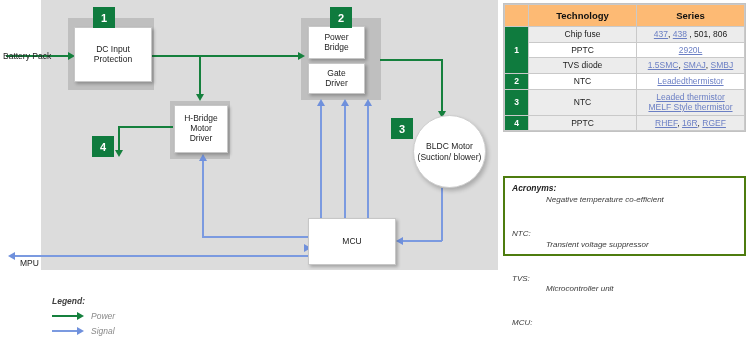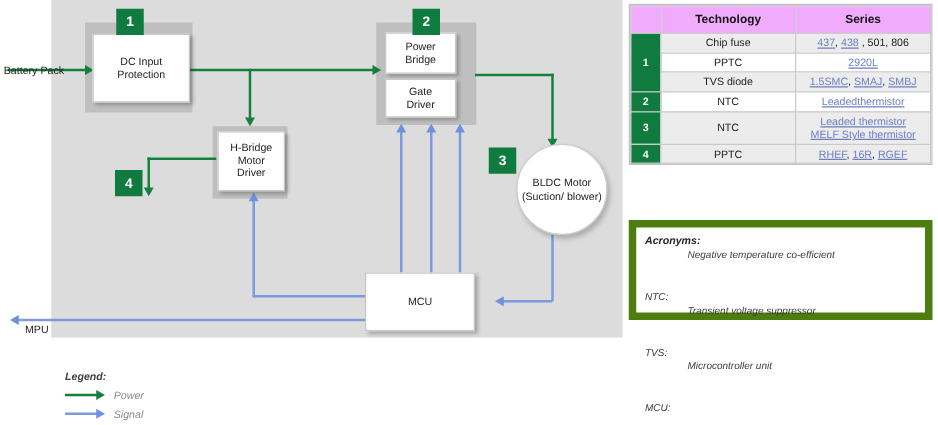--- a/index.html
+++ b/index.html
@@ -126,21 +126,21 @@
   }
   table.tech th, table.tech td {
     border: 1px solid #c9c9c9;
     font-size: 8.5px;
     text-align: center;
     vertical-align: middle;
     padding: 2px 1px;
     line-height: 1.25;
   }
   table.tech th {
-    background: #f0abfc;
+    background: #fdba74;
     font-weight: bold;
     font-size: 9.5px;
     color: #111;
     height: 17px;
   }
   th.corner { background: #c9c9c9; width: 21px; }
   td.idx {
     background: #0f7b3e;
     color: #ffffff;
     font-weight: bold;
@@ -151,21 +151,21 @@
   td.series { color: #6b7fc4; }
   tr.shade td.tech-name, tr.shade td.series { background: #ececec; }
   .lnk { color: #6b7fc4; text-decoration: underline; }
   .plain { color: #1b1b1b; text-decoration: none; }
 
   
   .acronyms {
     position: absolute;
     left: 503px; top: 176px;
     width: 243px; height: 80px;
-    border: 6px solid #4d7c0f;
+    border: 2px solid #4d7c0f;
     background: #ffffff;
     box-sizing: border-box;
     padding: 5px 7px;
   }
   .acr-title {
     font-size: 8.5px; font-weight: bold; font-style: italic;
     color: #222; margin-bottom: 2px;
   }
   .acr-row { display: flex; font-size: 8px; font-style: italic; color: #3b3b3b; line-height: 1.32; }
   .acr-key { width: 34px; flex: none; margin-top: 34px; }
@@ -253,21 +253,21 @@
 
   <div class="circle" style="left:413px; top:115px; width:73px; height:73px;">
     <div>
       <span>BLDC</span>
       <span>Motor</span>
       <span>(Suction/</span>
       <span>blower)</span>
     </div>
   </div>
 
-  <div class="node" style="left:292px; top:218px; width:88px; height:47px;">
+  <div class="node" style="left:308px; top:218px; width:88px; height:47px;">
     <span>MCU</span>
   </div>
 
   <div class="badge" style="left:93px; top:7px;">1</div>
   <div class="badge" style="left:330px; top:7px;">2</div>
   <div class="badge" style="left:391px; top:118px;">3</div>
   <div class="badge" style="left:92px; top:136px;">4</div>
 
   <div class="edge-label" style="left:3px; top:32px; width:52px;">
     <span>Battery</span>

